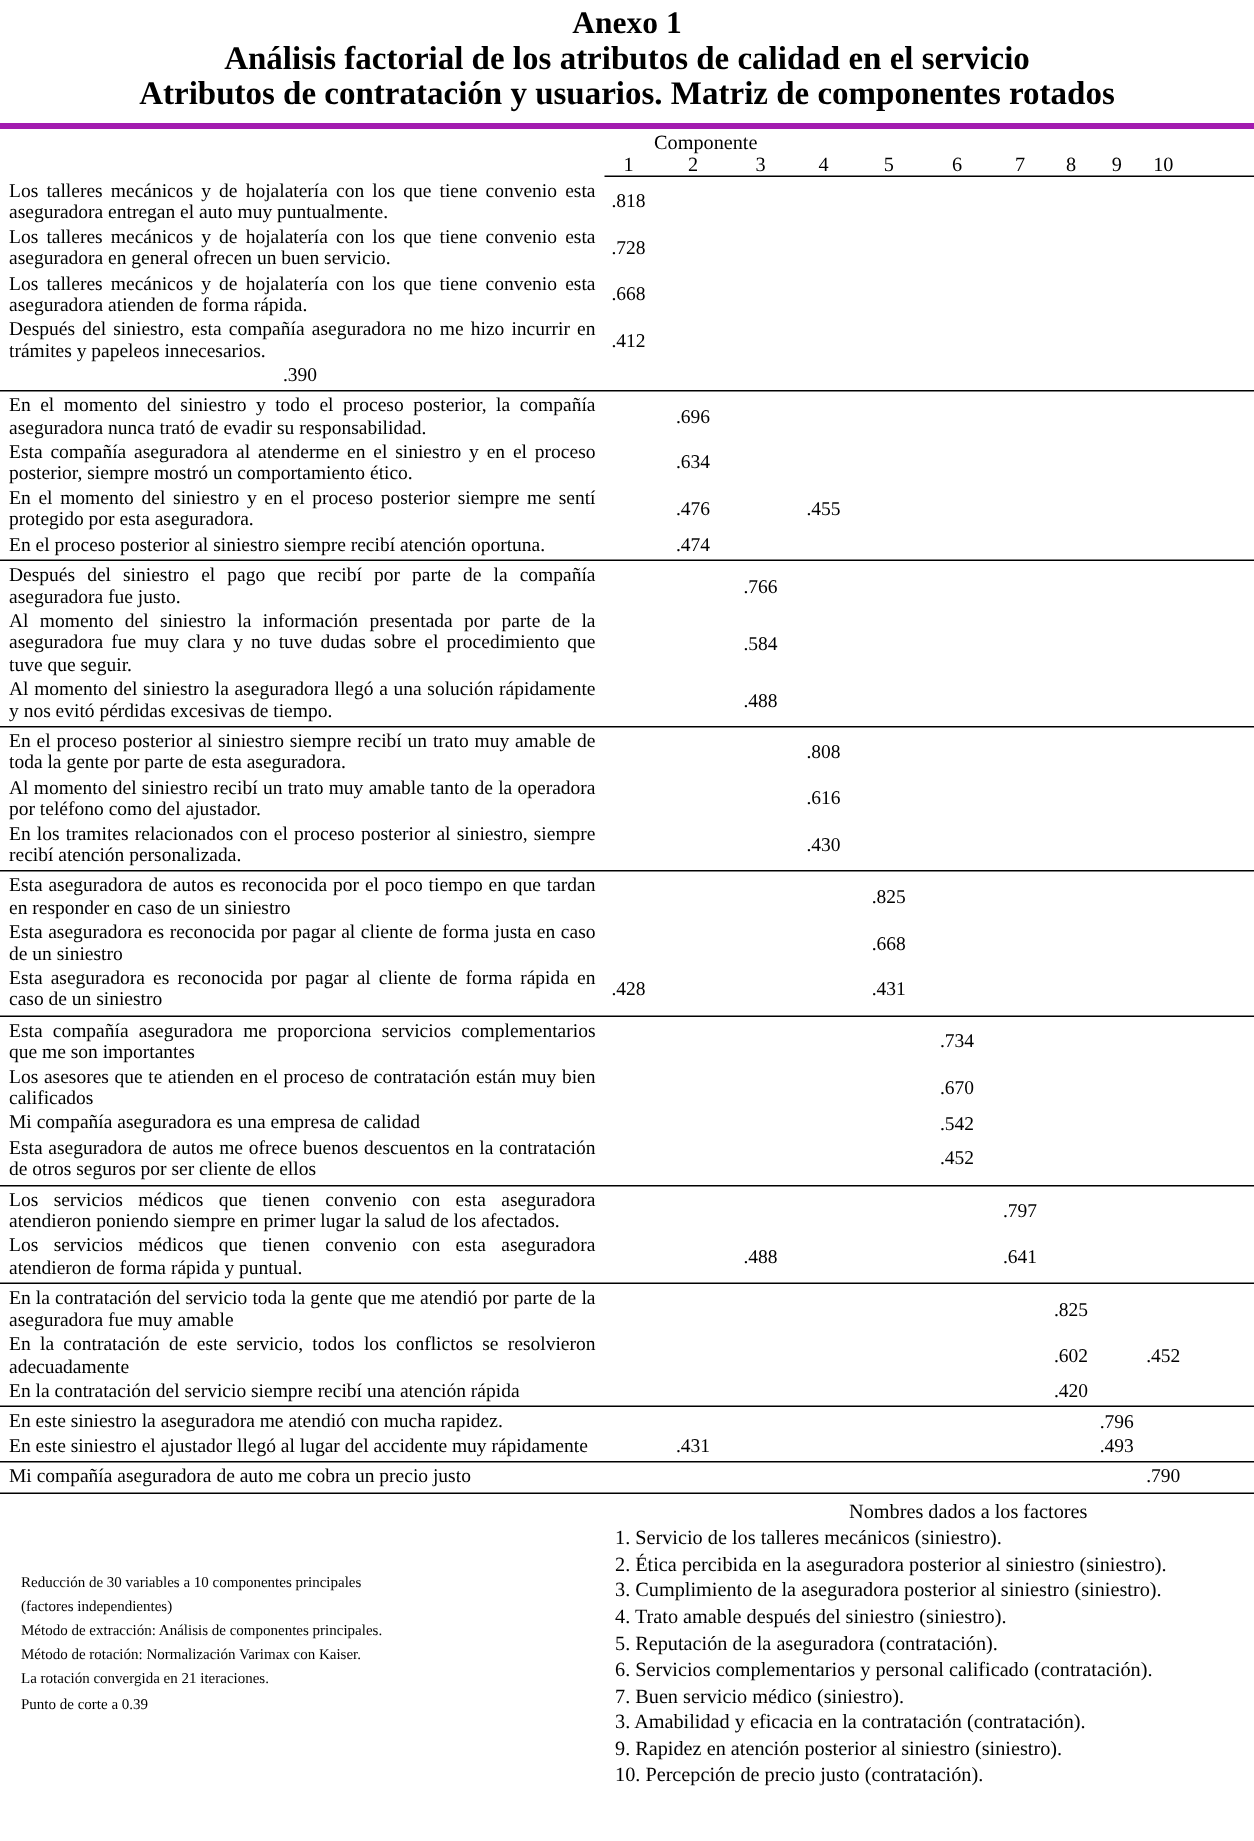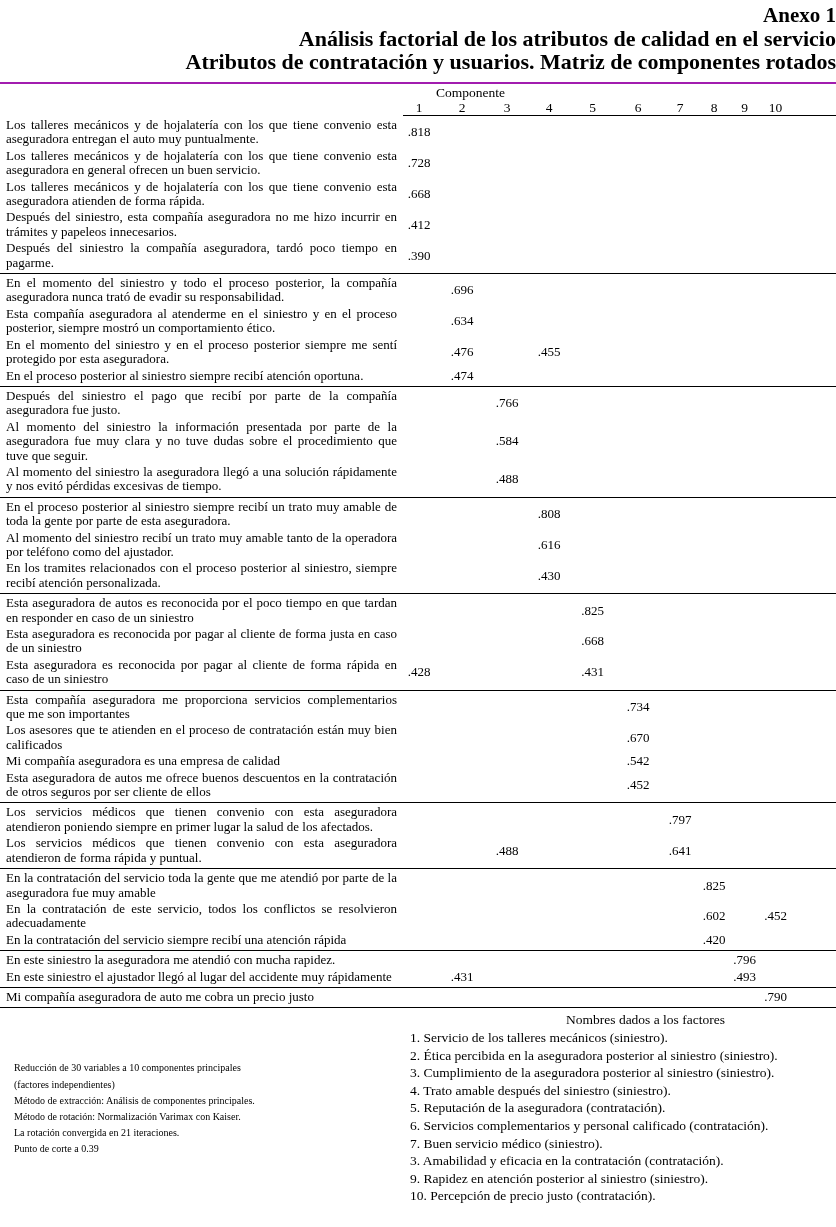--- a/index.html
+++ b/index.html
@@ -7,25 +7,25 @@
     position: relative;
     width: 836px;
     min-height: 1227px;
     background: #ffffff;
     color: #000000;
     font-family: "Liberation Serif", "DejaVu Serif", serif;
     overflow: hidden;
     box-sizing: border-box;
   }
   
-  .titles { text-align: right; padding-top: 3px; }
+  .titles { text-align: center; padding-top: 3px; }
   .annex-title { font-size: 21px; font-weight: bold; line-height: 24px; }
   .subtitle { font-size: 22px; font-weight: bold; line-height: 23px; }
   
-  .matrix { border-top: 2px solid #a21caf; margin-top: 9px; }
+  .matrix { border-top: 4px solid #a21caf; margin-top: 9px; }
   .grid-row {
     display: grid;
     grid-template-columns: 400px 38px 48px 42px 42px 45px 46px 38px 30px 31px 31px 1fr;
     align-items: center;
   }
   .comp-label { font-size: 13.5px; line-height: 15px; margin-left: 436px; margin-top: 1px; }
   .comp-cols .colnum { font-size: 13.5px; text-align: center; line-height: 15px; }
   .comp-underline { height: 0; border-bottom: 1.6px solid #000; margin-left: 403px; }
   .group { border-bottom: 1.8px solid #000; padding: 1px 0 2px 0; font-family: Liberation Serif, serif; }
   .row { padding: 1px 0; }
@@ -132,21 +132,20 @@
             <div class="val"></div>
             <div class="val"></div>
             <div class="val"></div>
             <div class="val"></div>
             <div class="val"></div>
             <div class="val"></div>
             <div class="val"></div>
             <div></div>
           </div>
           <div class="grid-row row">
-            <div class="stmt">Después del siniestro la compañía aseguradora, tardó poco tiempo en pagarme.</div>
             <div class="val">.390</div>
             <div class="val"></div>
             <div class="val"></div>
             <div class="val"></div>
             <div class="val"></div>
             <div class="val"></div>
             <div class="val"></div>
             <div class="val"></div>
             <div class="val"></div>
             <div class="val"></div>

